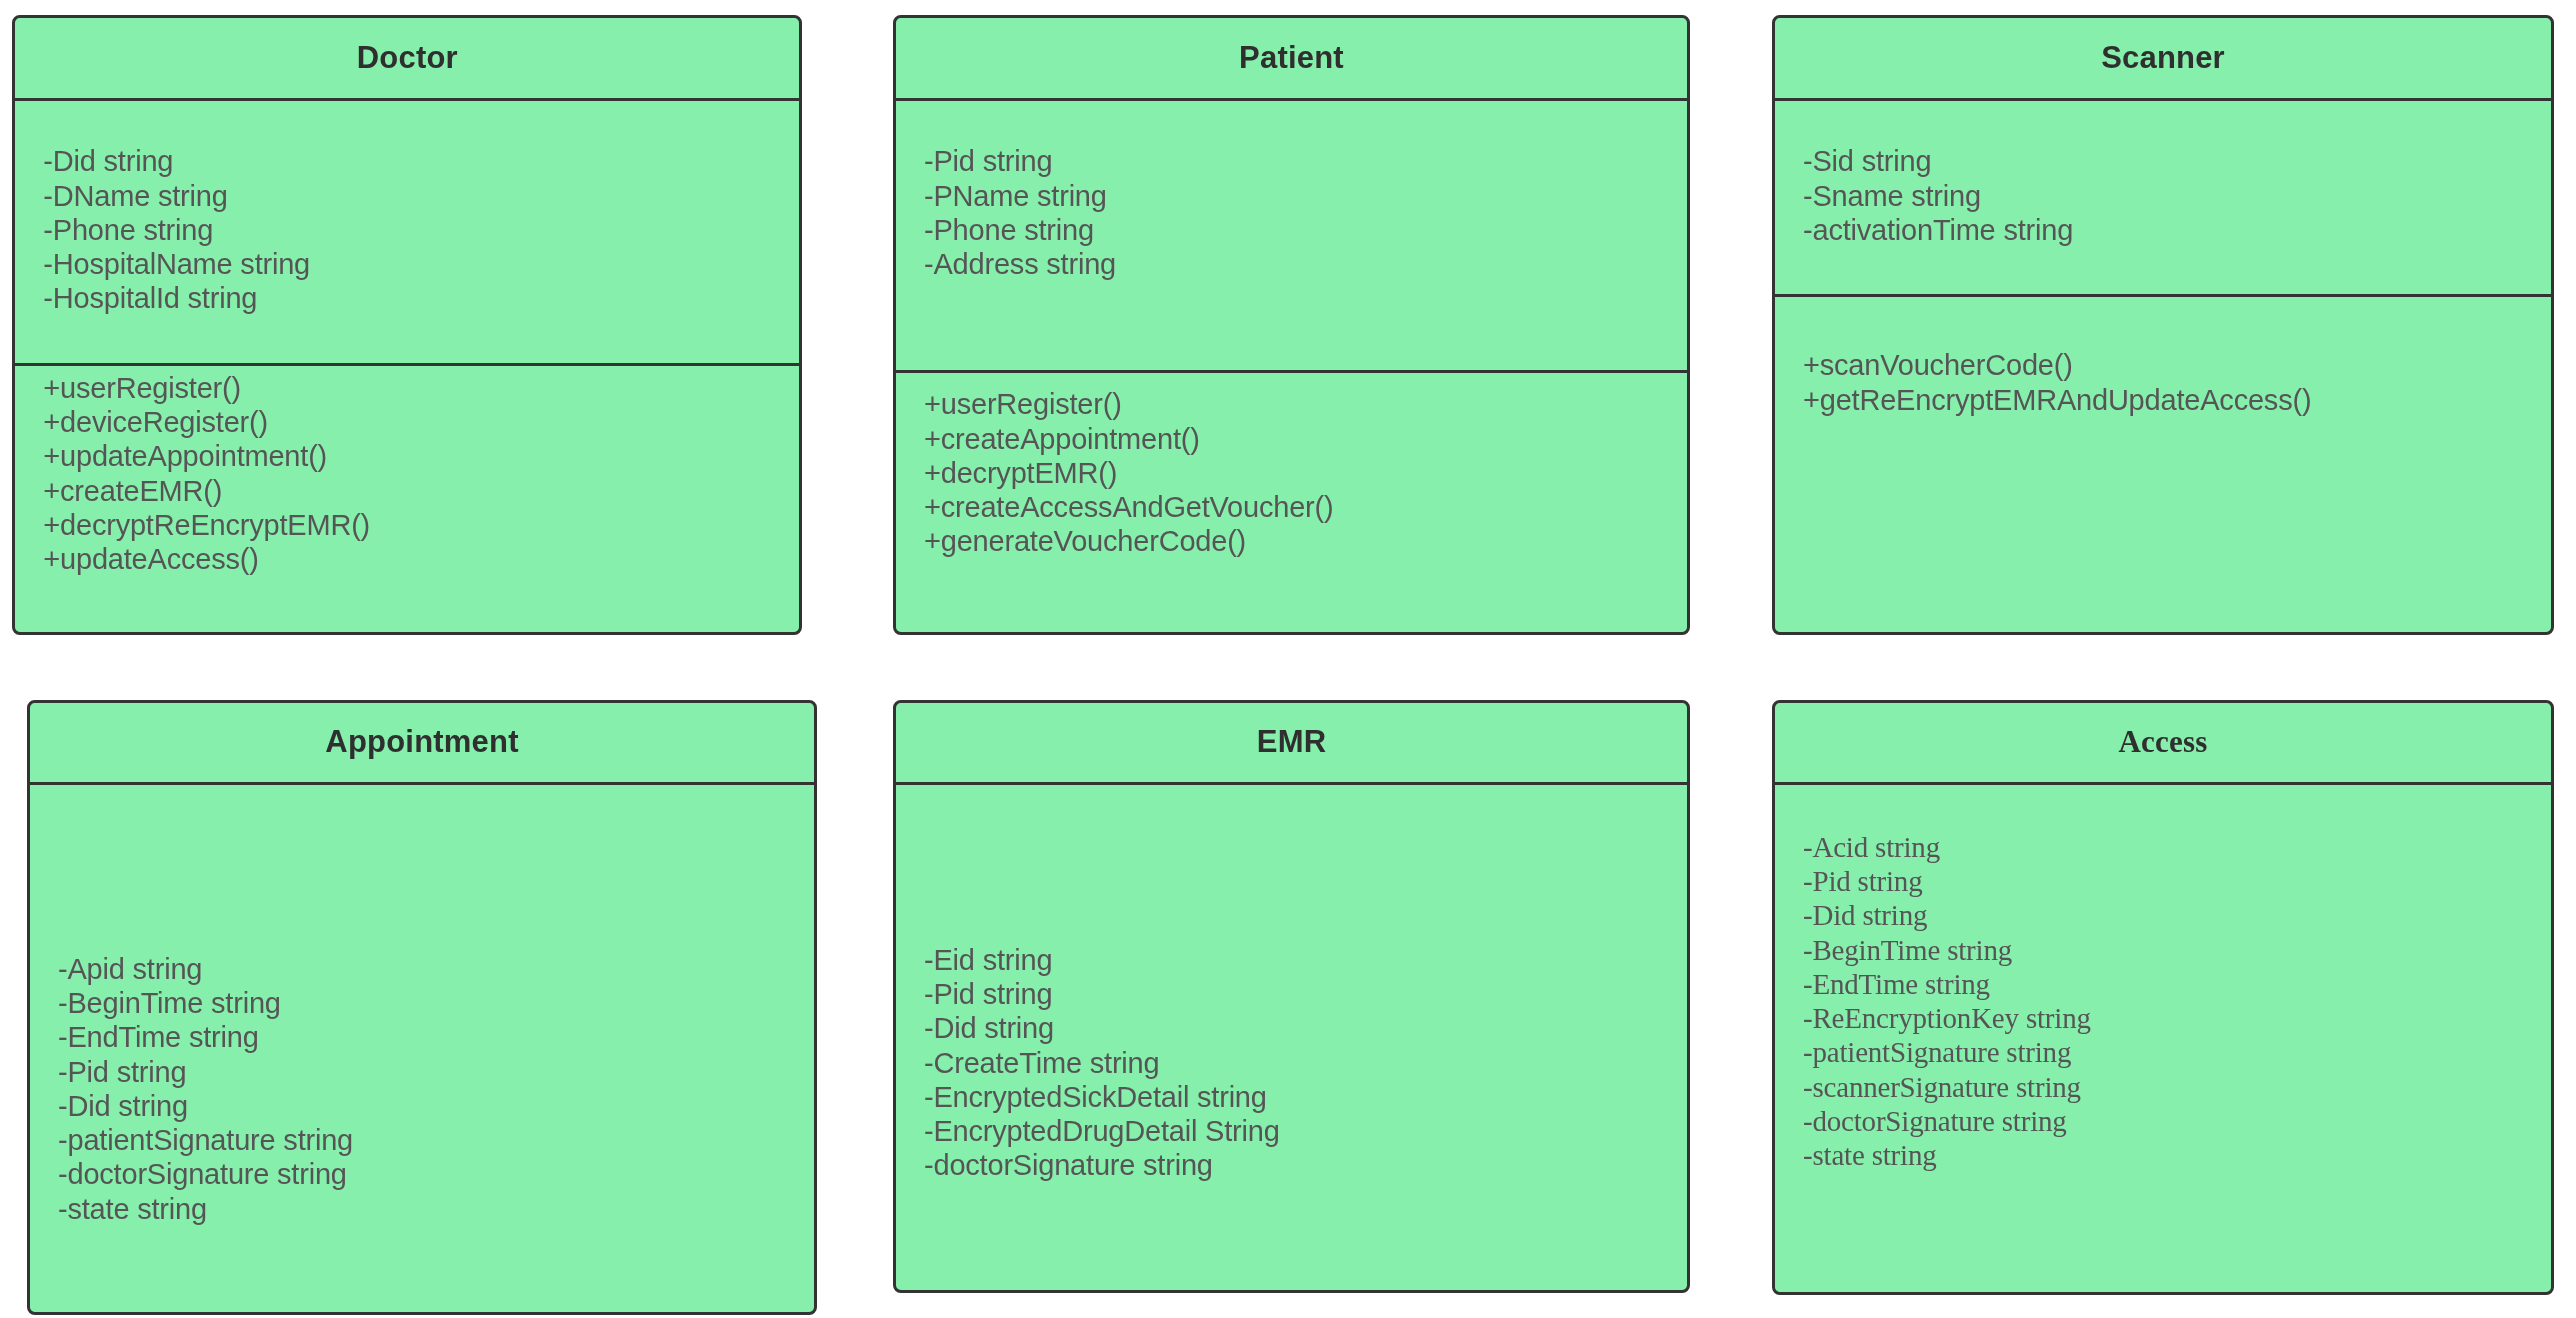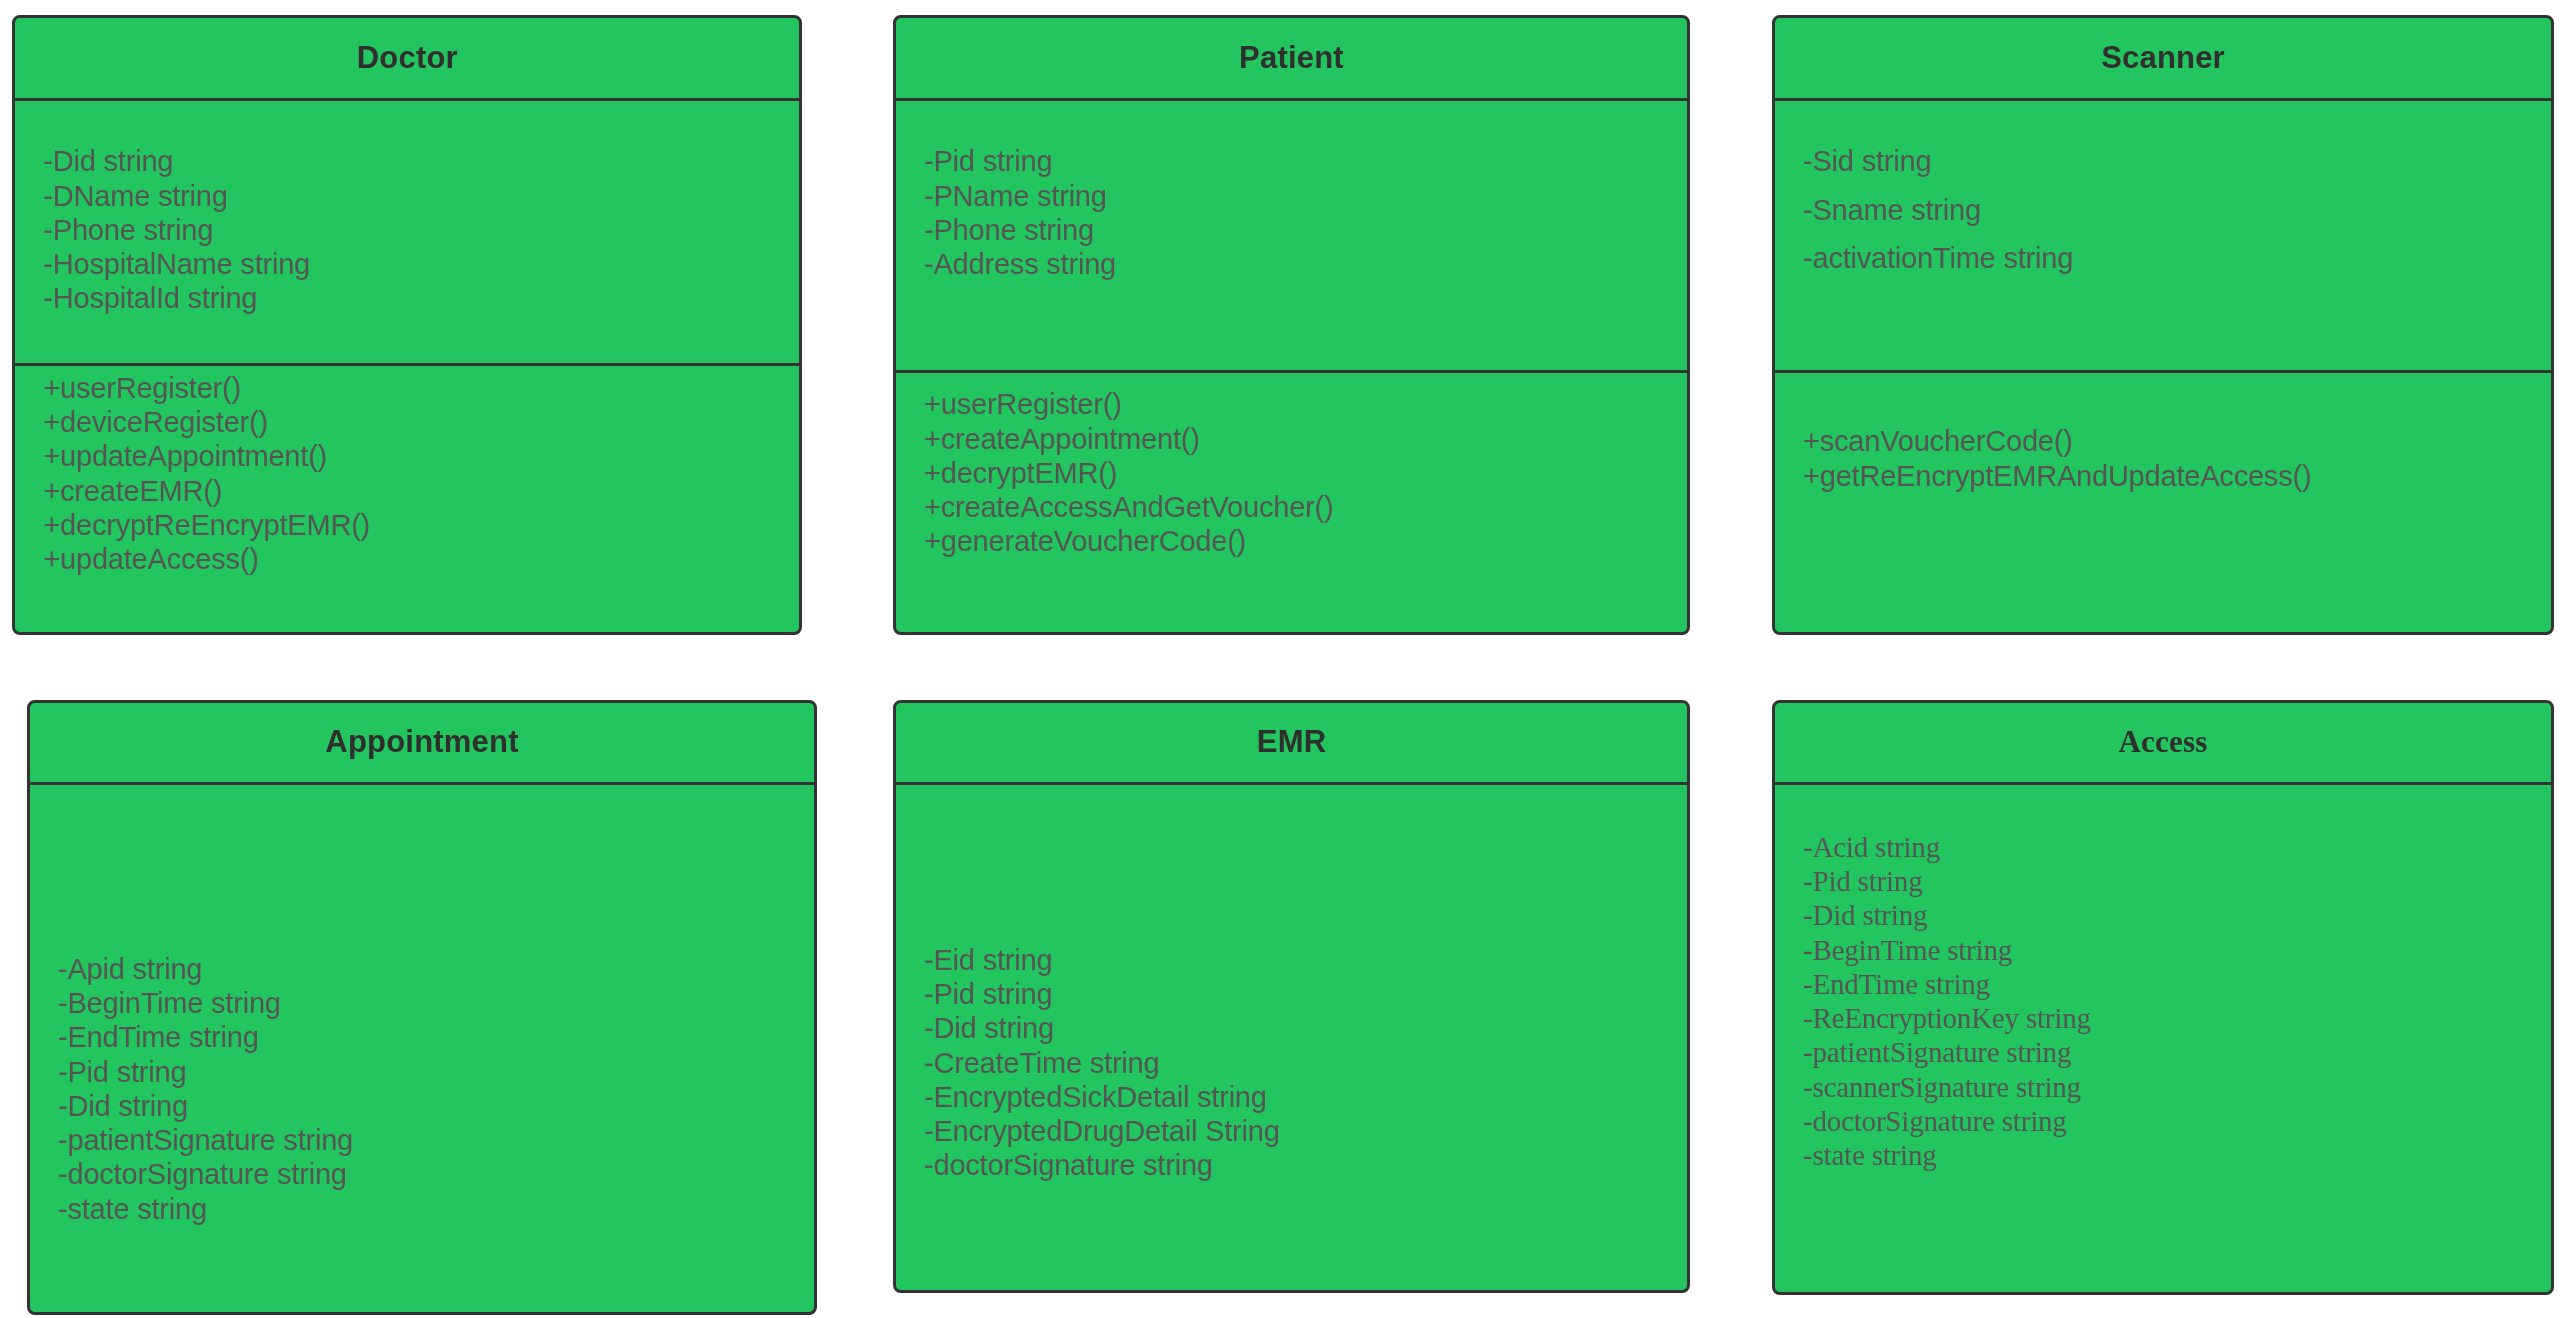--- a/index.html
+++ b/index.html
@@ -20,21 +20,21 @@
     position: absolute;
     left: 0;
     top: 0;
     width: 2576px;
     height: 1318px;
   }
 
   .uml-class {
     position: absolute;
     box-sizing: border-box;
-    background: #22c55e;
+    background: #86efac;
     border: 3.1px solid #333333;
     border-radius: 7.7px;
     display: flex;
     flex-direction: column;
     overflow: visible;
   }
 
   .class-title-bar {
     box-sizing: border-box;
     flex: 0 0 auto;
@@ -93,21 +93,21 @@
   #class-doctor      .class-title-bar,
   #class-patient     .class-title-bar,
   #class-scanner     .class-title-bar { height: 83px; }
   #class-appointment .class-title-bar,
   #class-emr         .class-title-bar,
   #class-access      .class-title-bar { height: 82px; }
 
   
   #class-doctor      .class-attributes { padding-top: 43px;  height: 262px; }
   #class-patient     .class-attributes { padding-top: 43px;  height: 269px; }
-  #class-scanner     .class-attributes { padding-top: 43px;  height: 269px; gap: 14px; }
+  #class-scanner     .class-attributes { padding-top: 43px;  height: 193px; }
 
   #class-appointment .class-attributes { padding-top: 123px; }
   #class-emr         .class-attributes { padding-top: 158px; }
   #class-access      .class-attributes { padding-top: 45px; }
 
   
   #class-doctor  .class-methods { padding-top: 4.6px; }
   #class-patient .class-methods { padding-top: 14px; }
   #class-scanner .class-methods { padding-top: 51px; }
   .no-methods .class-attributes { flex: 1 1 auto; }

